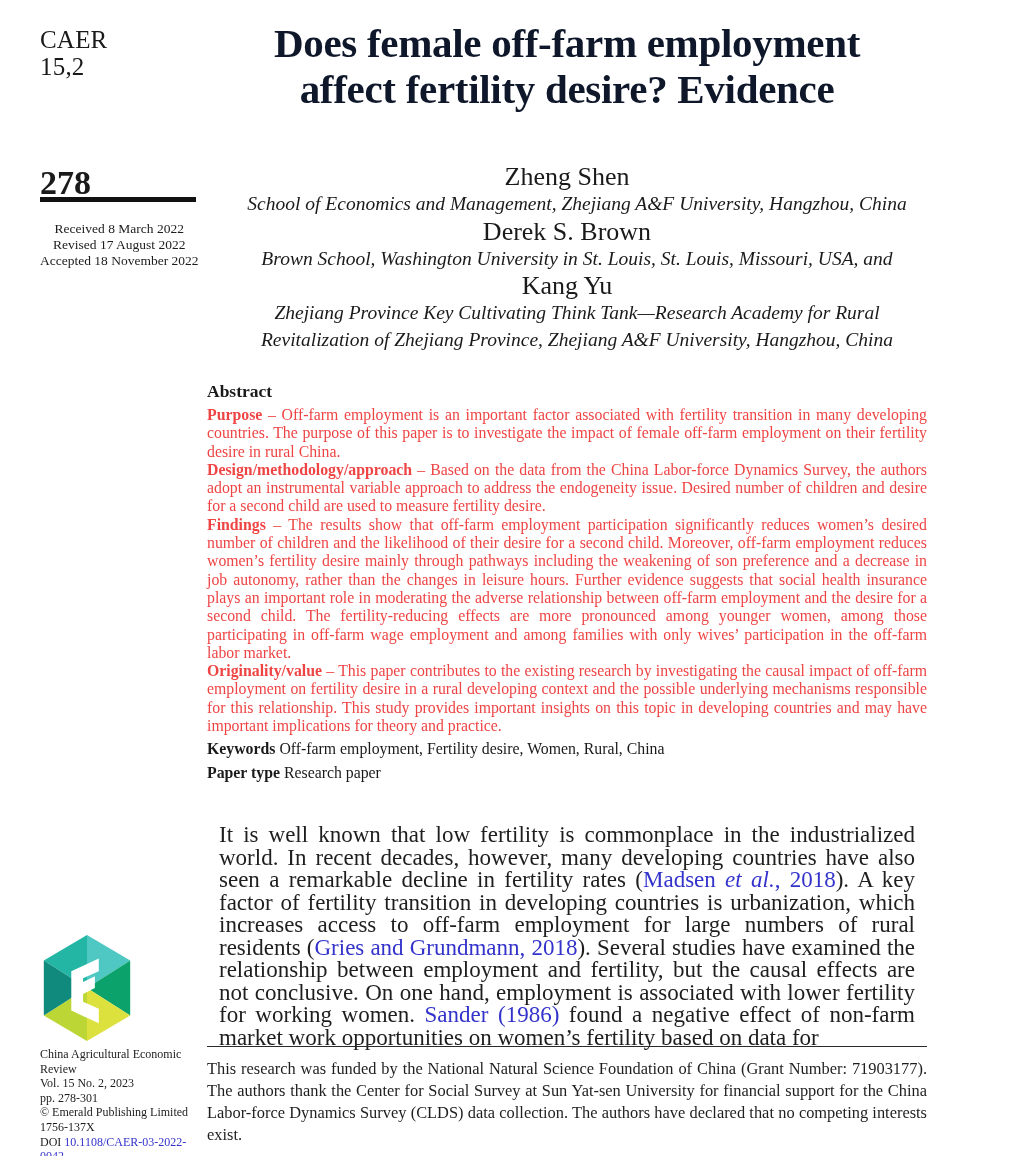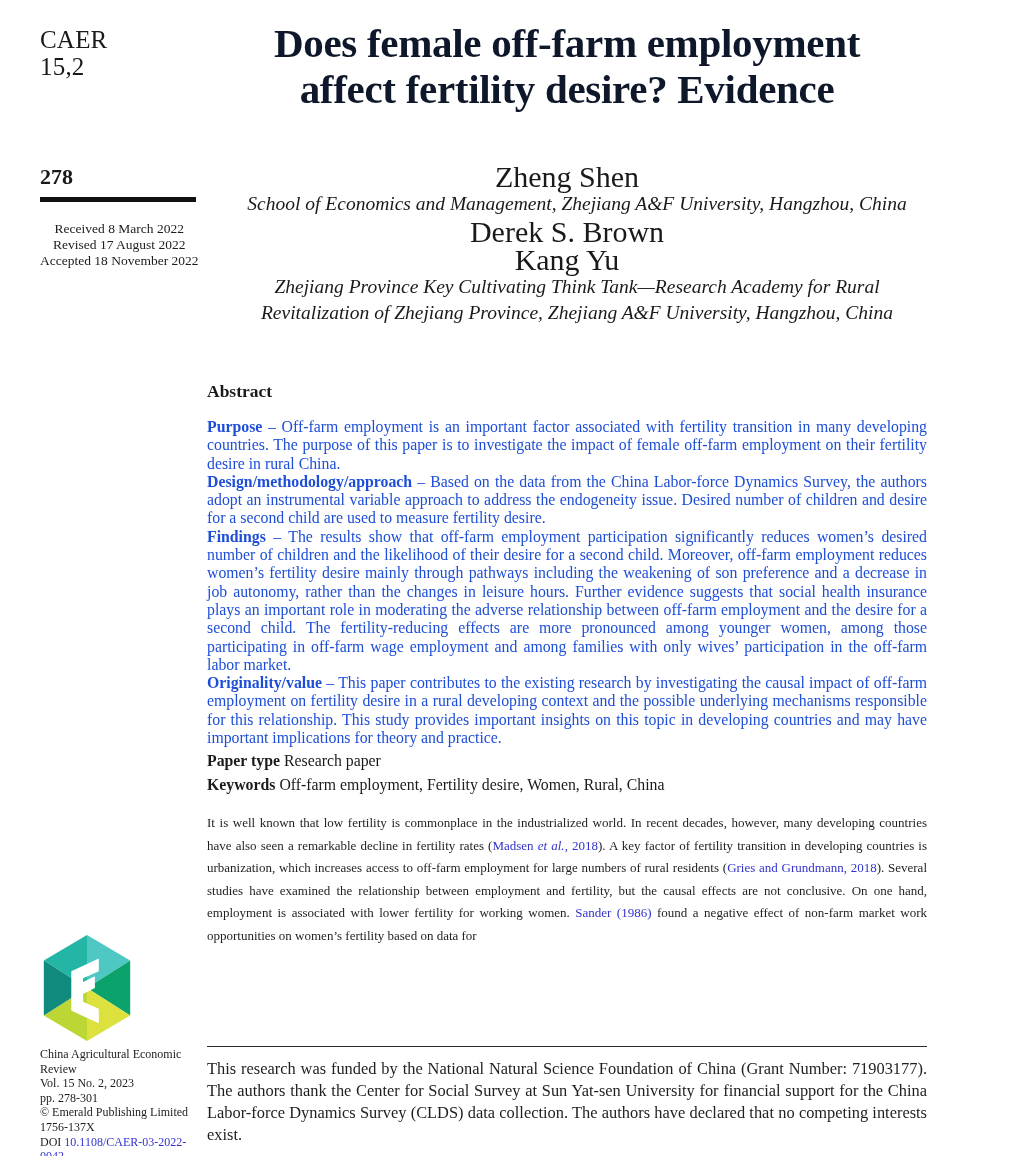--- a/index.html
+++ b/index.html
@@ -16,21 +16,21 @@
     color: #1a1a1a;
   }
 
   
   .jabbr {
     position: absolute; left: 40px; top: 26px;
     font-size: 25px; line-height: 27px; letter-spacing: 0.2px;
   }
   .pagenum {
     position: absolute; left: 40px; top: 164px;
-    font-size: 22px; font-weight: bold;
+    font-size: 34px; font-weight: bold;
   }
   .pagenum-rule {
     position: absolute; left: 40px; top: 197px;
     width: 156px; height: 5px; background: #111;
   }
   .history {
     position: absolute; left: 40px; top: 221px;
     font-size: 13.5px; line-height: 16px; color: #1c1c1c; text-align: center;
   }
   .logo-box {
@@ -47,37 +47,37 @@
   
   .main-col { position: absolute; left: 207px; width: 720px; }
 
   .title-block { top: 20px; text-align: center; }
   .title-line {
     font-size: 41px; font-weight: bold; line-height: 46px;
     letter-spacing: -0.3px; color: #0f172a;
   }
 
   .authors-block { top: 163px; text-align: center; }
-  .author-name { font-size: 30px; line-height: 28px; }
+  .author-name { font-size: 26px; line-height: 28px; }
   .author-aff  { font-size: 19.5px; font-style: italic; line-height: 26.5px; margin-left: 20px; }
 
   .abstract-block { top: 381px; }
-  .abstract-heading { font-size: 17.5px; font-weight: bold; margin: 0 0 16px 0; }
+  .abstract-heading { font-size: 17.5px; font-weight: bold; margin: 0 0 4px 0; }
   .abs-para {
     margin: 0; font-size: 15.8px; line-height: 18.3px;
-    text-align: justify; color: #1d4ed8;
+    text-align: justify; color: #ef4444;
   }
   .abs-label { font-weight: bold; }
   .meta-line { margin-top: 5px; font-size: 15.8px; line-height: 18.3px; }
   .meta-label { font-weight: bold; }
 
   .intro-block { top: 812px; }
   .intro-heading { font-size: 18px; font-weight: bold; margin: 0 0 3px 0; }
   .intro-para {
-    margin: 0; font-size: 13px; line-height: 22.5px;
+    margin: 12px; font-size: 23px; line-height: 22.5px;
     text-align: justify; color: #1e1e1e;
   }
   .etal { font-style: italic; }
 
   .footnote-block {
     top: 1046px;
     border-top: 1.5px solid #2a2a2a;
     padding-top: 11px;
   }
   .footnote-text {
@@ -126,38 +126,39 @@
 
 <div class="main-col title-block">
   <div class="title-line">Does female off-farm employment</div>
   <div class="title-line">affect fertility desire? Evidence</div>
 </div>
 
 <div class="main-col authors-block">
   <div class="author-name">Zheng Shen</div>
   <div class="author-aff">School of Economics and Management, Zhejiang A&amp;F University, Hangzhou, China</div>
   <div class="author-name">Derek S. Brown</div>
+  <div class="author-aff">Brown School, Washington University in St. Louis, St. Louis, Missouri, USA, and</div>
   <div class="author-name">Kang Yu</div>
   <div class="author-aff">Zhejiang Province Key Cultivating Think Tank—Research Academy for Rural Revitalization of Zhejiang Province, Zhejiang A&amp;F University, Hangzhou, China</div>
 </div>
 
 <div class="main-col abstract-block">
   <div class="abstract-heading">Abstract</div>
 
   <p class="abs-para"><span class="abs-label">Purpose</span> <span>– Off-farm employment is an important factor associated with fertility transition in many developing countries. The purpose of this paper is to investigate the impact of female off-farm employment on their fertility desire in rural China.</span></p>
 
   <p class="abs-para"><span class="abs-label">Design/methodology/approach</span> <span>– Based on the data from the China Labor-force Dynamics Survey, the authors adopt an instrumental variable approach to address the endogeneity issue. Desired number of children and desire for a second child are used to measure fertility desire.</span></p>
 
   <p class="abs-para"><span class="abs-label">Findings</span> <span>– The results show that off-farm employment participation significantly reduces women’s desired number of children and the likelihood of their desire for a second child. Moreover, off-farm employment reduces women’s fertility desire mainly through pathways including the weakening of son preference and a decrease in job autonomy, rather than the changes in leisure hours. Further evidence suggests that social health insurance plays an important role in moderating the adverse relationship between off-farm employment and the desire for a second child. The fertility-reducing effects are more pronounced among younger women, among those participating in off-farm wage employment and among families with only wives’ participation in the off-farm labor market.</span></p>
 
   <p class="abs-para"><span class="abs-label">Originality/value</span> <span>– This paper contributes to the existing research by investigating the causal impact of off-farm employment on fertility desire in a rural developing context and the possible underlying mechanisms responsible for this relationship. This study provides important insights on this topic in developing countries and may have important implications for theory and practice.</span></p>
 
+  <div class="meta-line"><span class="meta-label">Keywords</span> <span>Off-farm employment, Fertility desire, Women, Rural, China</span></div>
+
   <div class="meta-line"><span class="meta-label">Paper type</span> <span>Research paper</span></div>
-
-  <div class="meta-line"><span class="meta-label">Keywords</span> <span>Off-farm employment, Fertility desire, Women, Rural, China</span></div>
 </div>
 
 <div class="main-col intro-block">
   <p class="intro-para"><span>It is well known that low fertility is commonplace in the industrialized world. In recent decades, however, many developing countries have also seen a remarkable decline in fertility rates (</span><span class="link"><span>Madsen </span><span class="etal">et al.</span><span>, 2018</span></span><span>). A key factor of fertility transition in developing countries is urbanization, which increases access to off-farm employment for large numbers of rural residents (</span><span class="link">Gries and Grundmann, 2018</span><span>). Several studies have examined the relationship between employment and fertility, but the causal effects are not conclusive. On one hand, employment is associated with lower fertility for working women. </span><span class="link">Sander (1986)</span><span> found a negative effect of non-farm market work opportunities on women’s fertility based on data for</span></p>
 </div>
 
 <div class="main-col footnote-block">
   <p class="footnote-text">This research was funded by the National Natural Science Foundation of China (Grant Number: 71903177). The authors thank the Center for Social Survey at Sun Yat-sen University for financial support for the China Labor-force Dynamics Survey (CLDS) data collection. The authors have declared that no competing interests exist.</p>
 </div>
 

